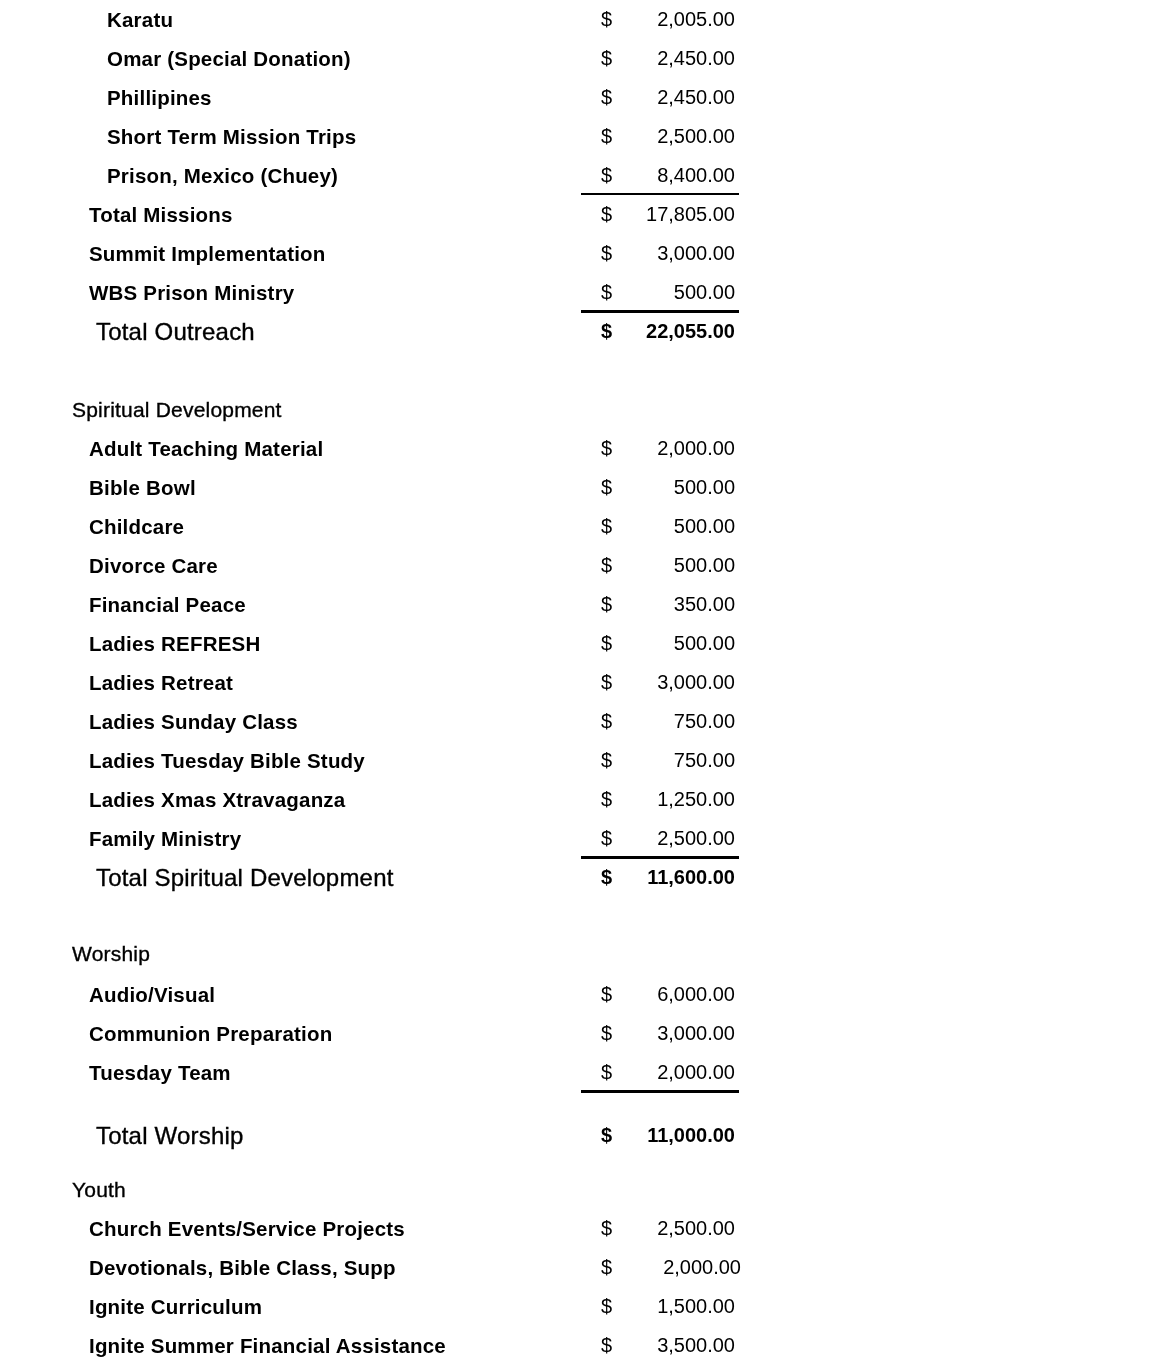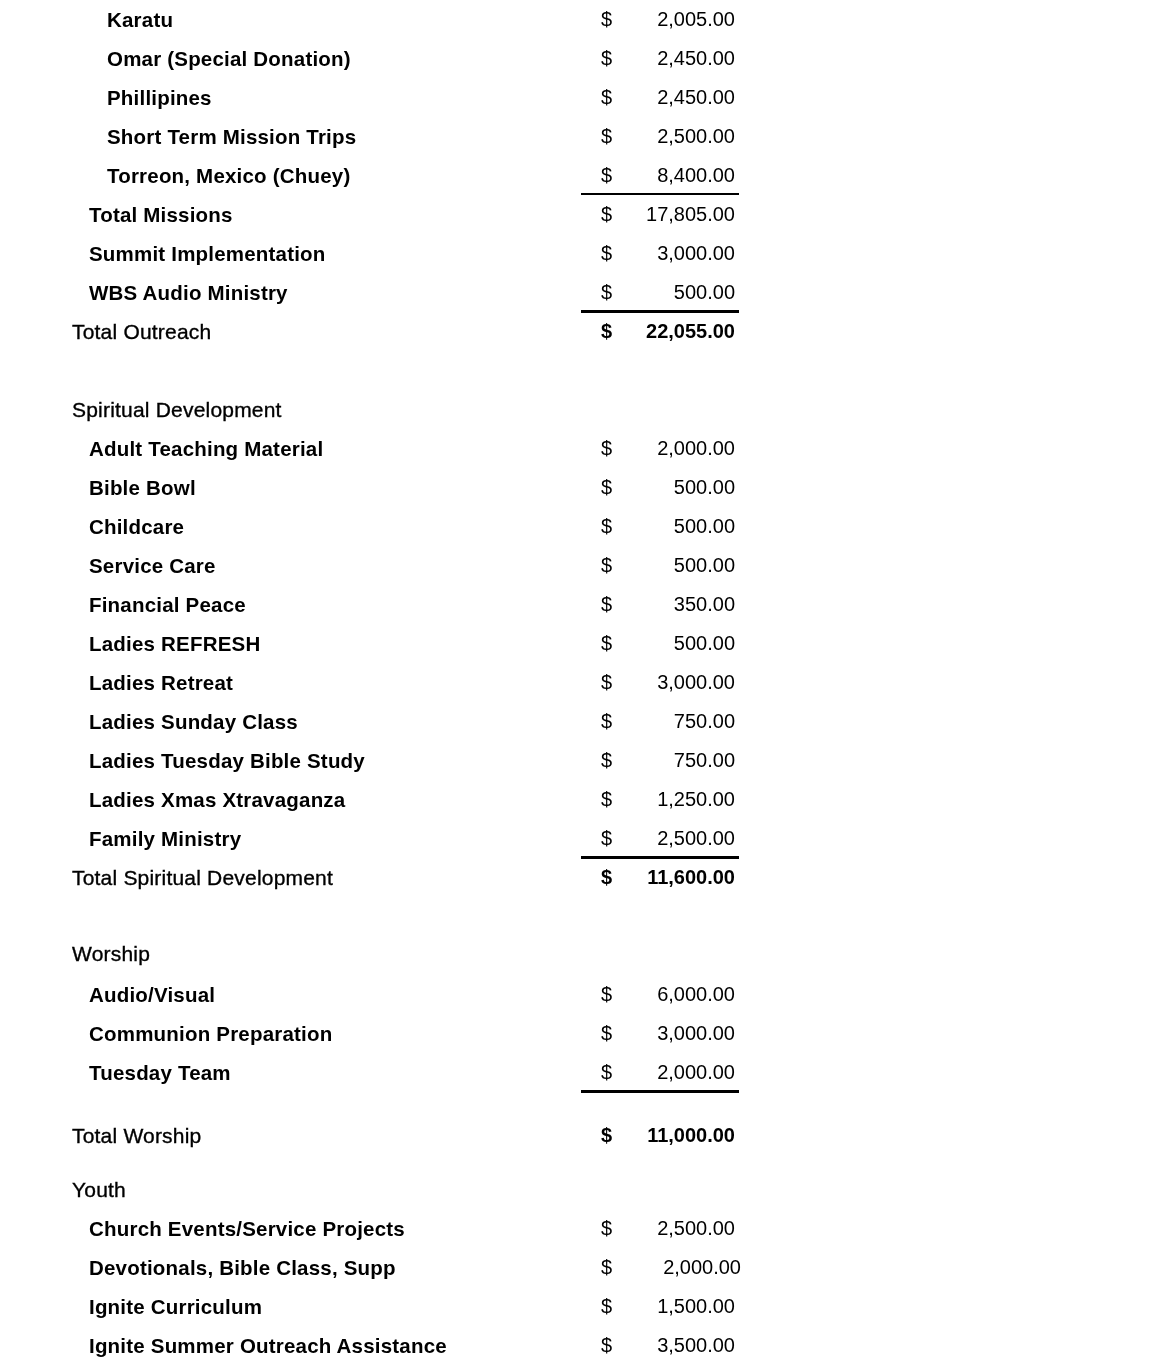--- a/index.html
+++ b/index.html
@@ -11,21 +11,21 @@
       position: absolute; left: 0; width: 1154px; height: 39px;
     }
     .label {
       position: absolute; top: 0; line-height: 39px; font-size: 20.5px;
       font-weight: bold; white-space: nowrap; letter-spacing: 0.2px;
     }
     .lvl0 { left: 72px; }
     .lvl1 { left: 89px; }
     .lvl2 { left: 107px; }
     .header .label { font-weight: normal; font-size: 21px; -webkit-text-stroke: 0.35px #000; }
-    .total0 .label { font-weight: normal; font-size: 21px; -webkit-text-stroke: 0.35px #000; }
+    .total0 .label { font-weight: normal; font-size: 24px; margin-left: 24px; -webkit-text-stroke: 0.35px #000; }
     .dollar {
       position: absolute; left: 601px; top: 0; line-height: 39px; font-size: 20px;
     }
     .amount {
       position: absolute; right: 419px; top: 0; line-height: 39px; font-size: 20px; text-align: right;
     }
     .bold .dollar, .bold .amount { font-weight: bold; }
     .rule {
       position: absolute; left: 581px; width: 158px; background: #000;
     }
@@ -50,37 +50,37 @@
       <span class="label lvl2">Phillipines</span>
       <span class="dollar">$</span>
       <span class="amount">2,450.00</span>
     </div>
     <div class="row" style="top: 117px;">
       <span class="label lvl2">Short Term Mission Trips</span>
       <span class="dollar">$</span>
       <span class="amount">2,500.00</span>
     </div>
     <div class="row" style="top: 156px;">
-      <span class="label lvl2">Torreon, Mexico (Chuey)</span>
+      <span class="label lvl2">Prison, Mexico (Chuey)</span>
       <span class="dollar">$</span>
       <span class="amount">8,400.00</span>
     </div>
     <div class="rule thin" style="top: 193px;"></div>
     <div class="row" style="top: 195px;">
       <span class="label lvl1">Total Missions</span>
       <span class="dollar">$</span>
       <span class="amount">17,805.00</span>
     </div>
     <div class="row" style="top: 234px;">
       <span class="label lvl1">Summit Implementation</span>
       <span class="dollar">$</span>
       <span class="amount">3,000.00</span>
     </div>
     <div class="row" style="top: 273px;">
-      <span class="label lvl1">WBS Audio Ministry</span>
+      <span class="label lvl1">WBS Prison Ministry</span>
       <span class="dollar">$</span>
       <span class="amount">500.00</span>
     </div>
     <div class="rule thick" style="top: 310px;"></div>
     <div class="row bold total0" style="top: 312px;">
       <span class="label lvl0">Total Outreach</span>
       <span class="dollar">$</span>
       <span class="amount">22,055.00</span>
     </div>
     <div class="row header" style="top: 390px;">
@@ -95,21 +95,21 @@
       <span class="label lvl1">Bible Bowl</span>
       <span class="dollar">$</span>
       <span class="amount">500.00</span>
     </div>
     <div class="row" style="top: 507px;">
       <span class="label lvl1">Childcare</span>
       <span class="dollar">$</span>
       <span class="amount">500.00</span>
     </div>
     <div class="row" style="top: 546px;">
-      <span class="label lvl1">Service Care</span>
+      <span class="label lvl1">Divorce Care</span>
       <span class="dollar">$</span>
       <span class="amount">500.00</span>
     </div>
     <div class="row" style="top: 585px;">
       <span class="label lvl1">Financial Peace</span>
       <span class="dollar">$</span>
       <span class="amount">350.00</span>
     </div>
     <div class="row" style="top: 624px;">
       <span class="label lvl1">Ladies REFRESH</span>
@@ -183,17 +183,17 @@
       <span class="label lvl1">Devotionals, Bible Class, Supp</span>
       <span class="dollar">$</span>
       <span class="amount">2,000.00</span>
     </div>
     <div class="row" style="top: 1287px;">
       <span class="label lvl1">Ignite Curriculum</span>
       <span class="dollar">$</span>
       <span class="amount">1,500.00</span>
     </div>
     <div class="row" style="top: 1326px;">
-      <span class="label lvl1">Ignite Summer Outreach Assistance</span>
+      <span class="label lvl1">Ignite Summer Financial Assistance</span>
       <span class="dollar">$</span>
       <span class="amount">3,500.00</span>
     </div>
   </div>
 
 </body></html>

